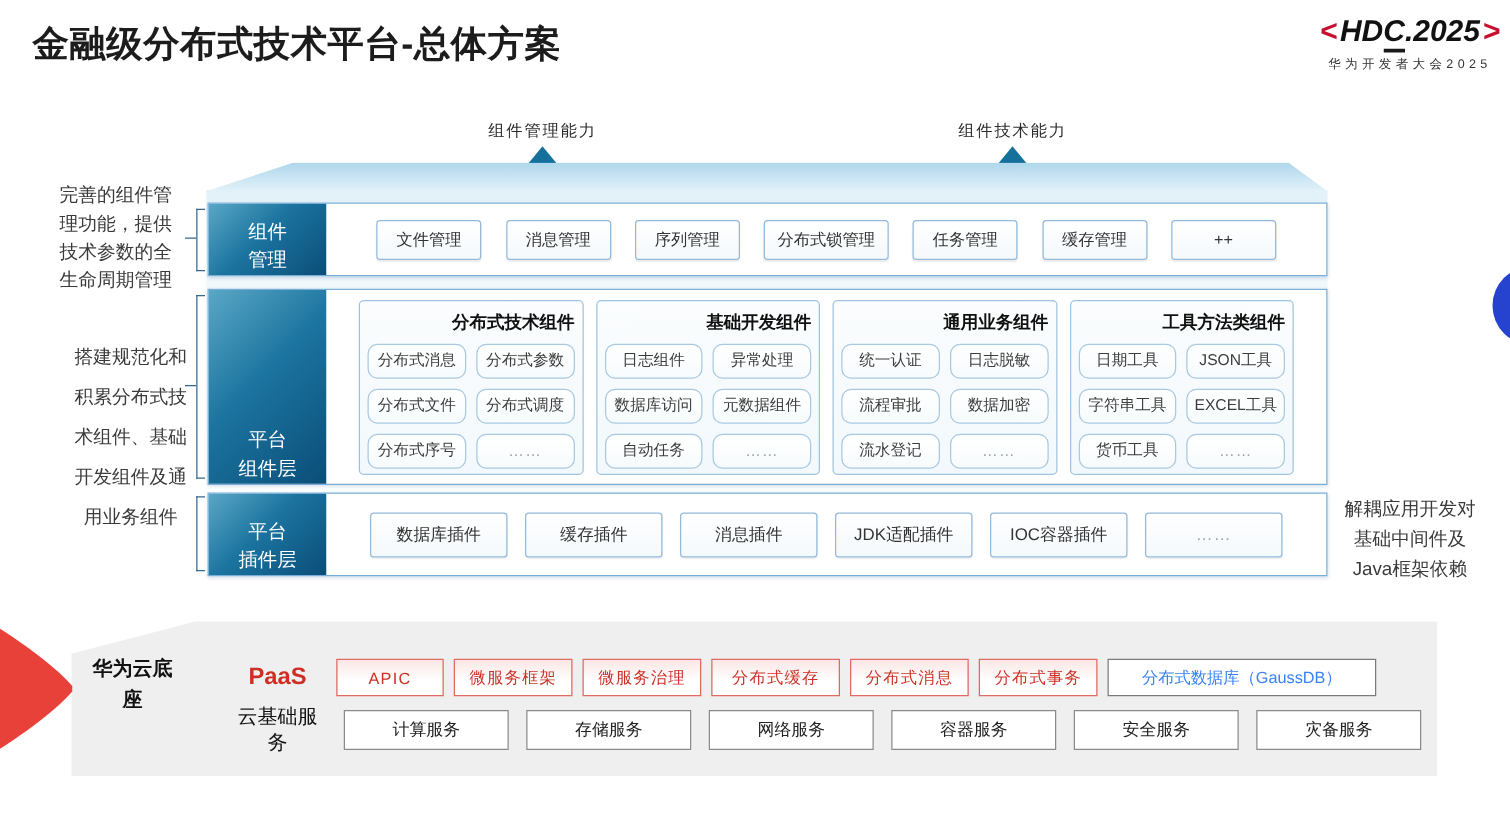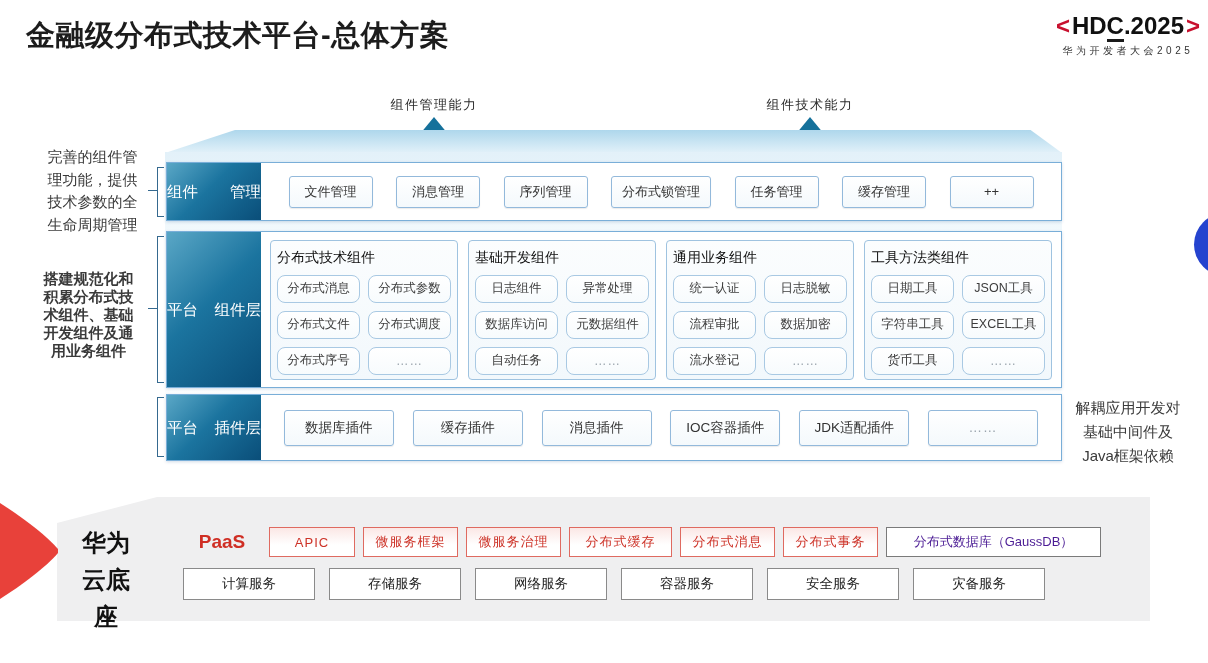--- a/index.html
+++ b/index.html
@@ -3,75 +3,75 @@
 <meta charset="utf-8">
 <style>
   html,body{margin:0;padding:0;background:#fff;}
   .canvas{
     position:relative;width:1208px;height:663px;overflow:hidden;background:#fff;
     font-family:"Liberation Sans","DejaVu Sans",sans-serif;color:#222;
   }
   
   .title{position:absolute;left:26px;top:16px;font-size:29px;font-weight:bold;color:#1c1c1c;letter-spacing:.5px;margin:0;text-align:right;}
   .logo{position:absolute;right:6px;top:12px;text-align:center;}
-  .logo-line{font-size:24px;font-weight:bold;color:#111;white-space:nowrap;}
+  .logo-line{font-size:24px;font-weight:bold;color:#111;white-space:nowrap;font-style:italic;}
   .logo-line .bkt{color:#c8102e;margin:0 2px;}
   .logo-line .c-underline{border-bottom:3px solid #1a1a1a;}
   .logo-sub{display:block;font-size:10px;letter-spacing:3.5px;color:#333;margin-top:4px;}
   
   .cap{position:absolute;width:130px;text-align:center;}
   .cap-label{font-size:13px;color:#2b2b2b;letter-spacing:1.5px;margin-bottom:3px;}
   .cap-arrow-head{width:0;height:0;margin:0 auto;border-left:19px solid transparent;border-right:19px solid transparent;border-bottom:23px solid #15719b;}
   .cap-arrow-stem{width:17px;height:23px;margin:0 auto;background:linear-gradient(180deg,#15719b,#0d5d85);}
   
   .roof{position:absolute;left:165px;top:130px;width:897px;height:23px;
     background:linear-gradient(180deg,#aed7ec,#e2f1f9);
     clip-path:polygon(70px 0,96.5% 0,100% 100%,0 100%);}
   .backdrop{position:absolute;left:165px;top:152px;width:897px;height:311px;
     background:linear-gradient(180deg,#e3f1f9 0%,#f6fbfd 35%,#ffffff 100%);}
   
   .note{position:absolute;font-size:15px;line-height:22.5px;color:#3a3a3a;text-align:center;}
   .note-left1{left:44px;top:146px;width:97px;}
-  .note-left2{left:40px;top:270px;width:97px;line-height:18px;font-weight:bold;}
+  .note-left2{left:56px;top:270px;width:97px;line-height:32px;}
   .note-right{left:1072px;top:396px;width:112px;line-height:24px;}
   
   .bkt-left{position:absolute;width:6px;border:1.5px solid #35698f;border-right:none;}
   .bkt-right{position:absolute;width:6px;border:1.5px solid #35698f;border-left:none;}
   .bkt-tick{position:absolute;width:9px;height:0;border-top:1.5px solid #35698f;}
   
   .prow{position:absolute;left:166px;width:894px;display:flex;background:#fff;border:1px solid #79aed8;box-shadow:0 1px 3px rgba(0,60,120,.18);}
   .row1{top:162px;height:57px;}
   .row2{top:231px;height:155px;}
   .row3{top:394px;height:65px;}
-  .row-label{width:94px;flex:none;display:flex;align-items:center;justify-content:space-between;
+  .row-label{width:94px;flex:none;display:flex;flex-direction:column;align-items:center;justify-content:flex-end;
     background:linear-gradient(135deg,#5aa7c6 0%,#1b749f 45%,#0a4e79 100%);
     color:#fff;font-size:15.5px;line-height:1.5;}
-  .row-body{flex:1;display:flex;align-items:center;justify-content:space-evenly;padding:0 4px;}
+  .row-body{flex:1;display:flex;align-items:center;justify-content:space-evenly;padding:0 21px;}
   .cap-box{height:32px;min-width:84px;padding:0 10px;border:1px solid #93b9db;border-radius:3px;
     display:flex;align-items:center;justify-content:center;font-size:13px;color:#333;
     background:linear-gradient(180deg,#ffffff,#f4f9fc);box-shadow:0 1px 1px rgba(0,0,0,.08);box-sizing:border-box;}
   .plugin-box{height:36px;min-width:110px;padding:0 10px;border:1px solid #93b9db;border-radius:3px;
     display:flex;align-items:center;justify-content:center;font-size:13.5px;color:#333;
     background:linear-gradient(180deg,#ffffff,#f4f9fc);box-shadow:0 1px 1px rgba(0,0,0,.08);box-sizing:border-box;}
   .col{flex:1;margin:0 5px;height:140px;box-sizing:border-box;border:1px solid #9fc3e0;border-radius:4px;
     background:linear-gradient(180deg,#fbfdfe,#f2f8fc);padding:5px 6px 9px;}
-  .col-header{text-align:left;font-weight:normal;font-size:14px;color:#101010;margin:3px 0 8px;}
+  .col-header{text-align:right;font-weight:bold;font-size:14px;color:#101010;margin:3px 0 8px;}
   .col-grid{display:grid;grid-template-columns:1fr 1fr;gap:8px;}
   .col-cell{height:28px;border:1px solid #a9c9e3;border-radius:8px;display:flex;align-items:center;justify-content:center;
     font-size:12.5px;color:#3c3c3c;background:linear-gradient(180deg,#ffffff,#f7fbfd);box-sizing:border-box;}
   .dots{color:#9aa4ad;letter-spacing:1px;}
   
   .panel{position:absolute;left:57px;top:497px;width:1093px;height:124px;background:#efeff0;
     clip-path:polygon(0 26px,100px 0,100% 0,100% 100%,0 100%);}
-  .hw-label{position:absolute;left:73px;top:524px;width:66px;font-size:24px;font-weight:bold;color:#111;line-height:1.55;text-align:center;}
+  .hw-label{position:absolute;left:73px;top:524px;width:66px;font-size:16px;font-weight:bold;color:#111;line-height:1.55;text-align:center;}
   .paas-row{position:absolute;left:183px;top:527px;height:30px;display:flex;align-items:center;gap:8px;}
   .paas-label{width:78px;text-align:center;color:#cf2e24;font-weight:bold;font-size:19px;flex:none;}
   .paas-box{height:30px;box-sizing:border-box;border:1px solid #df6a60;color:#cd3227;font-size:13px;flex:none;
     display:flex;align-items:center;justify-content:center;background:linear-gradient(180deg,#fbe7e5,#ffffff 60%);letter-spacing:1px;}
-  .db-box{height:30px;box-sizing:border-box;border:1px solid #7a7a7a;color:#4c1d95;font-size:13px;flex:none;
+  .db-box{height:30px;box-sizing:border-box;border:1px solid #7a7a7a;color:#3b82f6;font-size:13px;flex:none;
     display:flex;align-items:center;justify-content:center;background:#fff;}
   .cloud-row{position:absolute;left:183px;top:568px;height:32px;display:flex;align-items:center;gap:14px;}
   .cloud-label{width:78px;text-align:center;font-size:16px;color:#111;flex:none;}
   .cloud-box{width:132px;height:32px;box-sizing:border-box;border:1px solid #8a8a8a;background:#fff;flex:none;
     display:flex;align-items:center;justify-content:center;font-size:13.5px;color:#222;}
   
   .red-wedge{position:absolute;left:0;top:503px;}
   .blue-circle{position:absolute;left:1194px;top:213px;width:63px;height:63px;border-radius:50%;background:#2543cf;}
 </style>
 </head>
@@ -190,41 +190,42 @@
 
   <div class="prow row3">
     <div class="row-label">
       <span>平台</span>
       <span>插件层</span>
     </div>
     <div class="row-body">
       <div class="plugin-box">数据库插件</div>
       <div class="plugin-box">缓存插件</div>
       <div class="plugin-box">消息插件</div>
+      <div class="plugin-box">JDK适配插件</div>
       <div class="plugin-box">IOC容器插件</div>
-      <div class="plugin-box">JDK适配插件</div>
       <div class="plugin-box dots">……</div>
     </div>
   </div>
 
   <div class="panel"></div>
   <div class="hw-label">华为云底座</div>
 
   <div class="paas-row">
     <div class="paas-label">PaaS</div>
     <div class="paas-box" style="width:86px;">APIC</div>
     <div class="paas-box" style="width:95px;">微服务框架</div>
     <div class="paas-box" style="width:95px;">微服务治理</div>
     <div class="paas-box" style="width:103px;text-align:center;">分布式缓存</div>
     <div class="paas-box" style="width:95px;">分布式消息</div>
     <div class="paas-box" style="width:95px;">分布式事务</div>
     <div class="db-box" style="width:215px;">分布式数据库（GaussDB）</div>
   </div>
 
   <div class="cloud-row">
+    <div class="cloud-label">云基础服务</div>
     <div class="cloud-box">计算服务</div>
     <div class="cloud-box">存储服务</div>
     <div class="cloud-box">网络服务</div>
     <div class="cloud-box">容器服务</div>
     <div class="cloud-box">安全服务</div>
     <div class="cloud-box">灾备服务</div>
   </div>
 
   <svg class="red-wedge" width="58" height="96" viewBox="0 0 58 96">
     <path d="M0 0 C 22 14, 46 32, 58 46 L58 50 C 46 64, 22 82, 0 96 Z" fill="#e8413a"></path>

